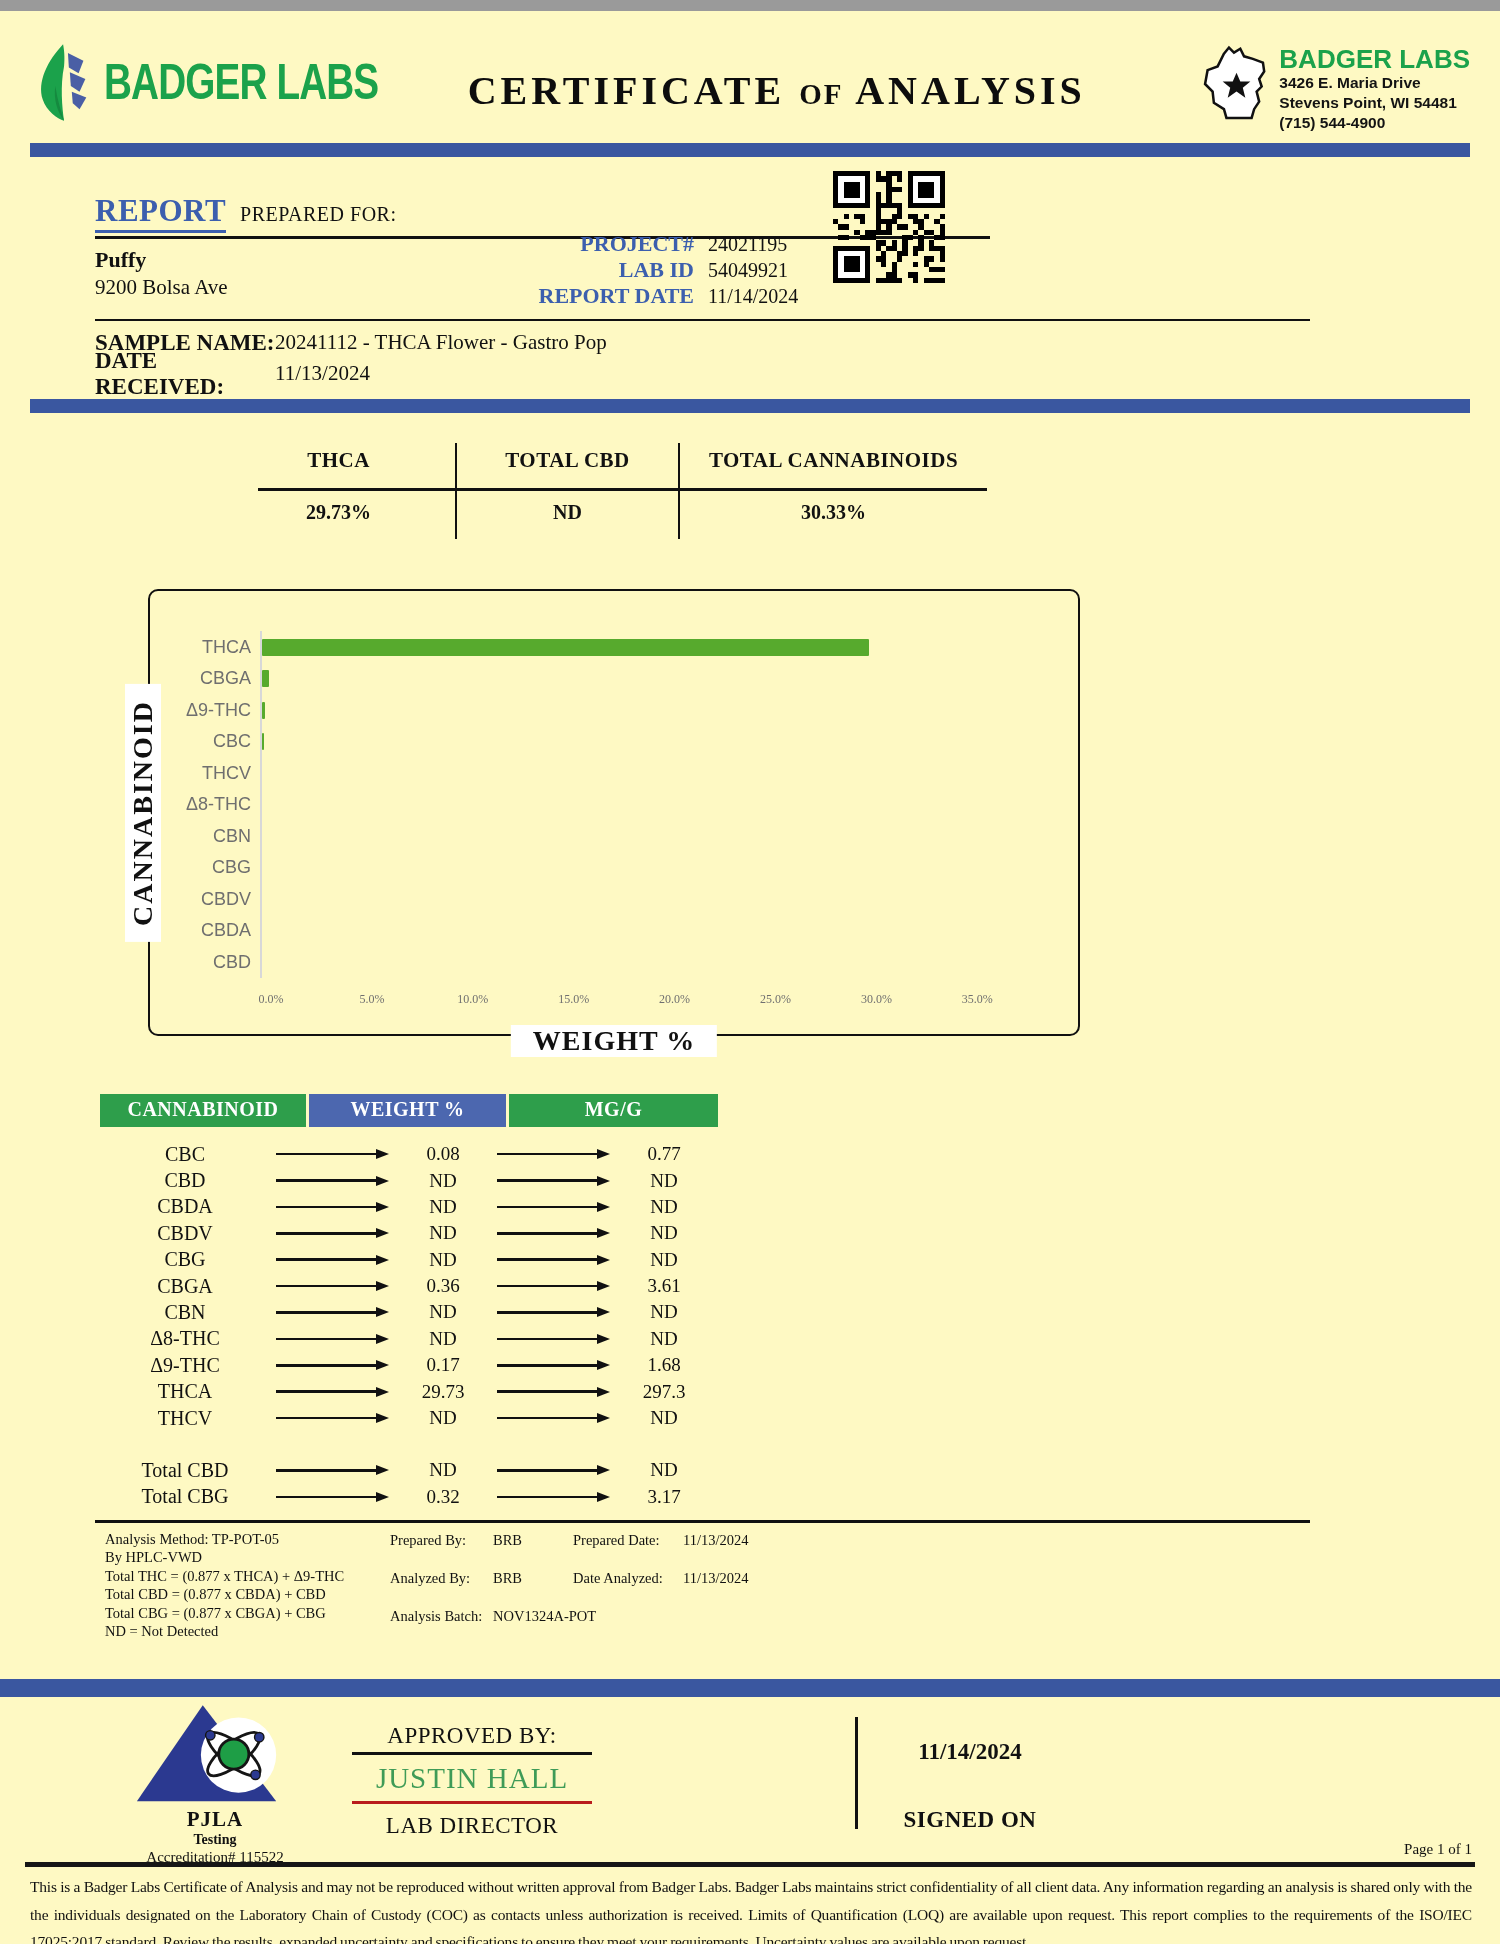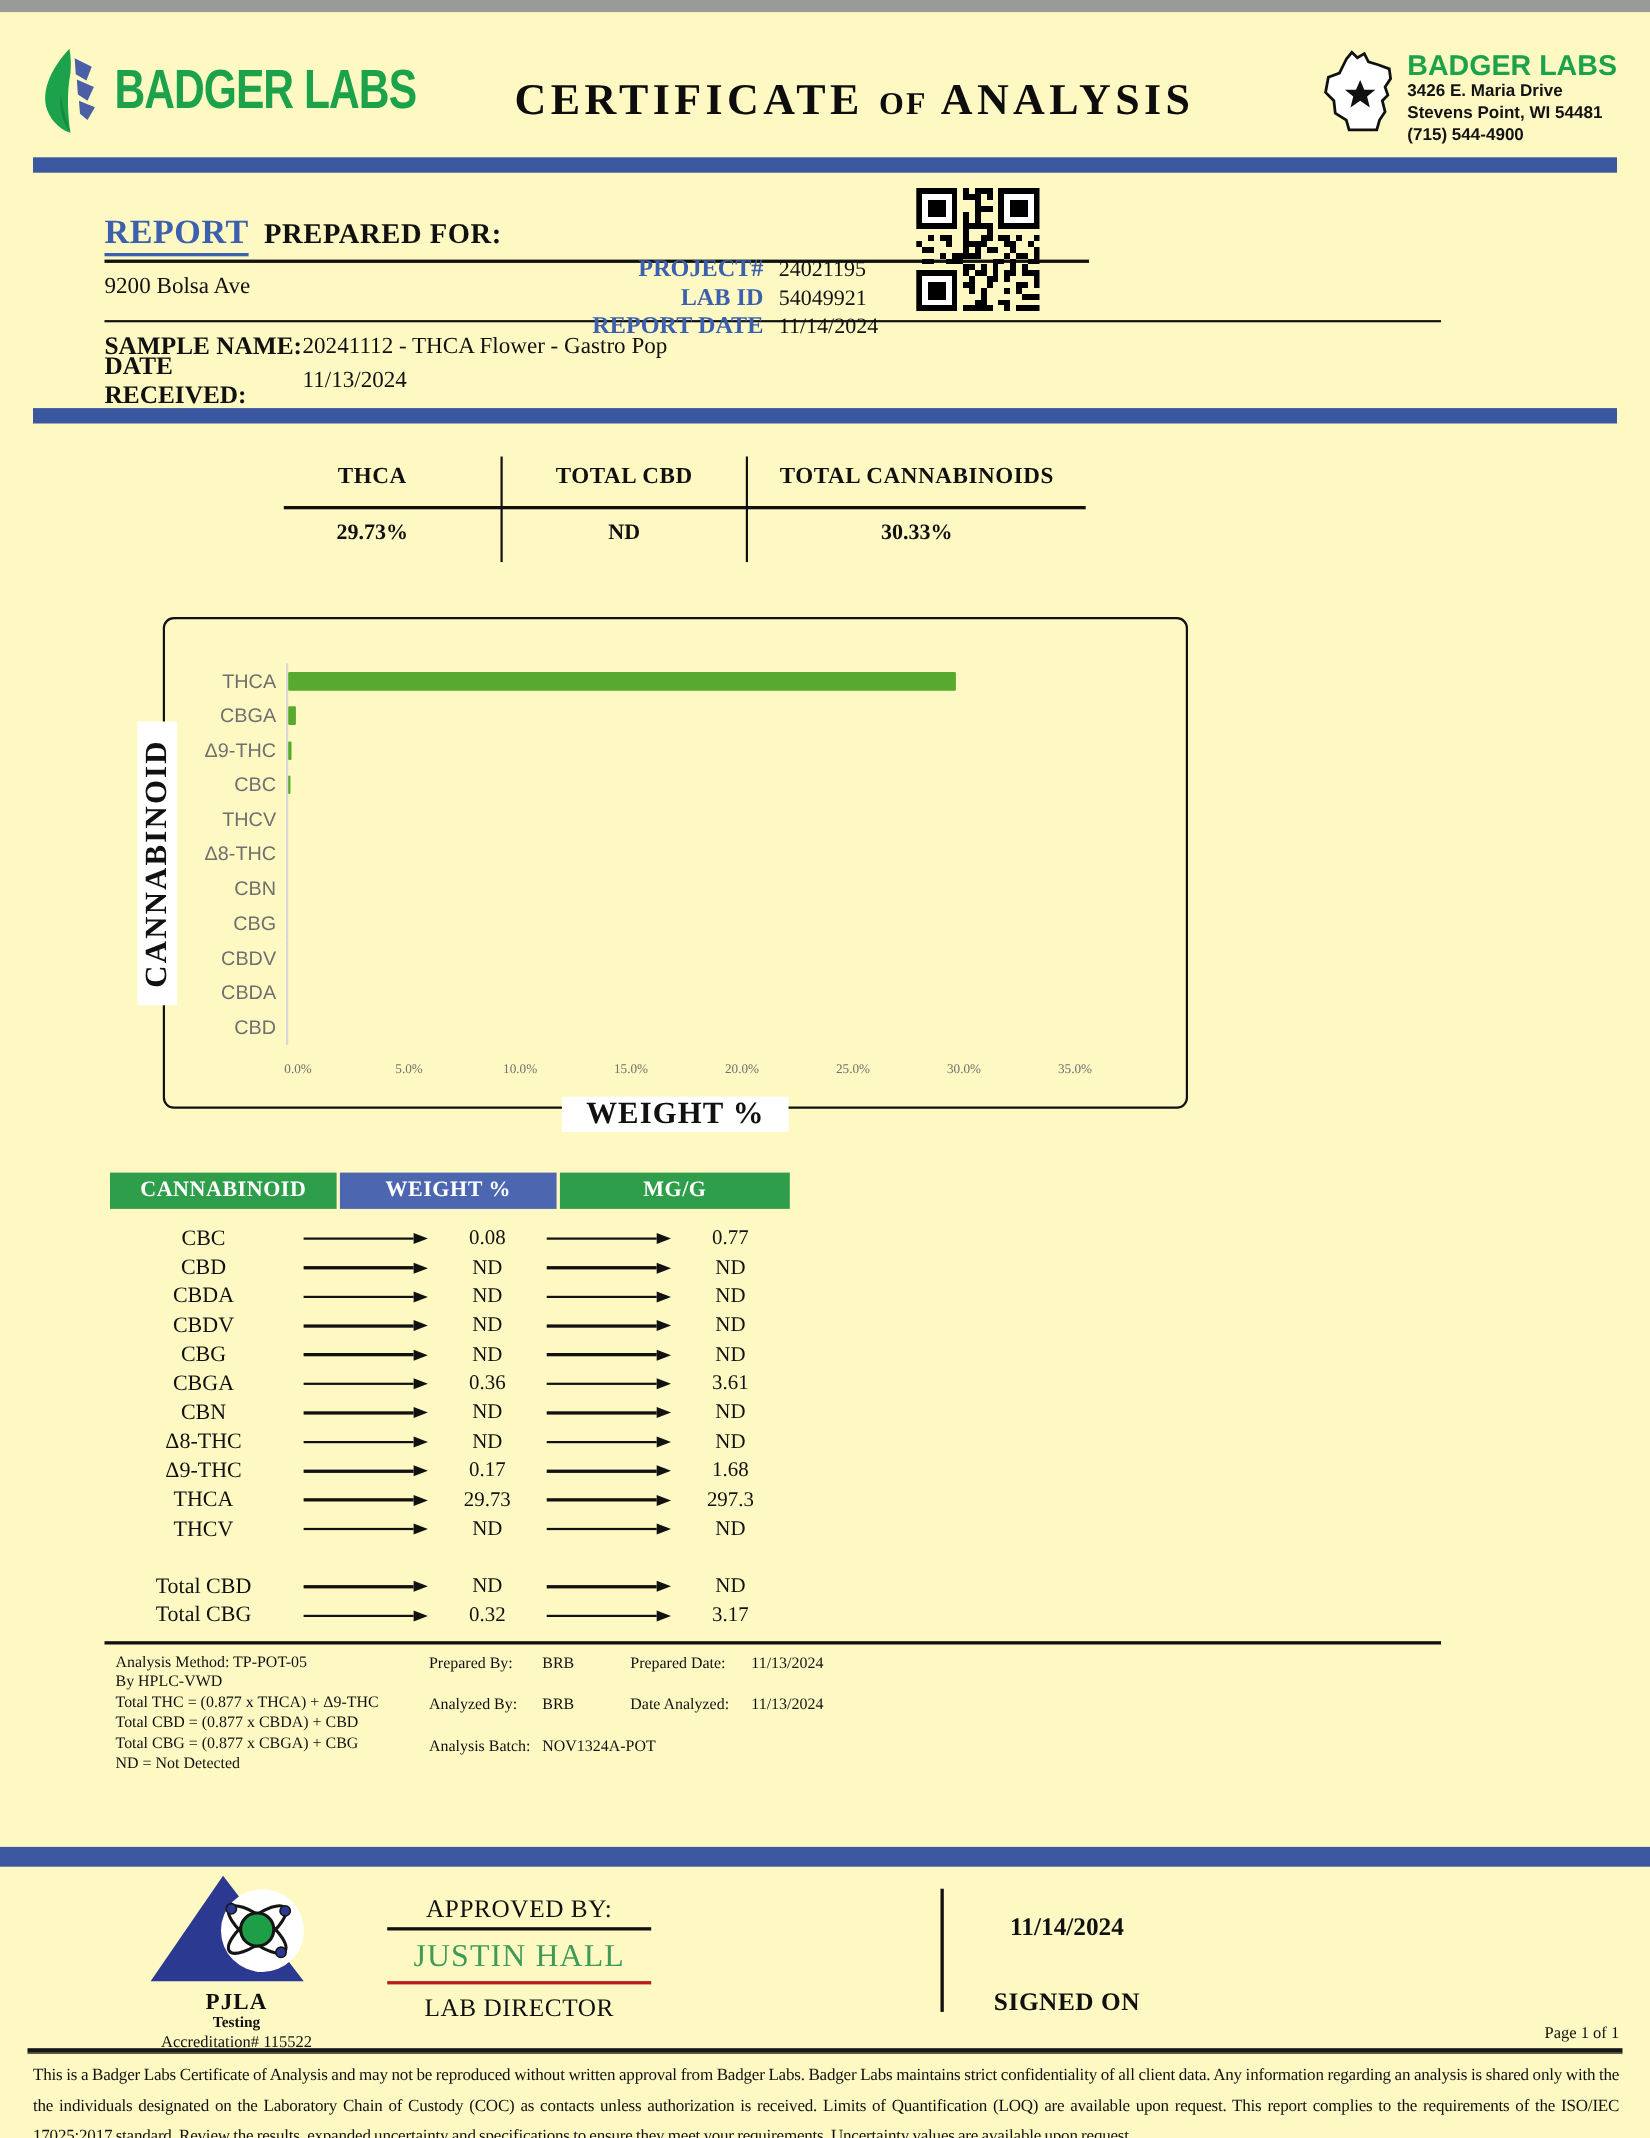--- a/index.html
+++ b/index.html
@@ -14,21 +14,21 @@
 .coa-title .of{font-size:29px;letter-spacing:2px}
 .hdr-right{margin-left:auto;display:flex;gap:8px;align-items:flex-start;padding-top:4px}
 .hdr-right .txt{font-family:"Liberation Sans",sans-serif}
 .lab-name{color:#1ba24b;font-weight:700;font-size:26px;line-height:28px}
 .lab-addr{font-weight:700;font-size:15.5px;line-height:1.3;color:#131313}
 .bluebar{height:14px;margin:10px 30px 0}
 
 
 .report-head{margin:36px 0 0 95px;display:flex;align-items:baseline;gap:14px}
 .report-word{color:#3c5fae;font-weight:700;font-size:31px;letter-spacing:.5px;border-bottom:3px solid #3c5fae;padding-bottom:1px}
-.prepared-for{font-weight:700;font-size:26px;letter-spacing:.5px}
+.prepared-for{font-weight:400;font-size:20px;letter-spacing:.5px}
 .report-rule{height:2.5px;background:#111;width:895px;margin:3px 0 0 95px}
 .client{margin:7px 0 0 95px;width:665px}
 .client-name{font-weight:700;font-size:22px;line-height:28px}
 .client-line{font-size:21px;line-height:27px}
 .client-line.hl{line-height:30px;padding-left:3px}
 .proj{position:absolute;left:420px;top:220px;width:402px}
 .proj-row{display:flex;align-items:baseline;height:26px}
 .proj-label{flex:1;text-align:right;color:#3c5fae;font-weight:700;font-size:22px}
 .proj-value{width:128px;padding-left:14px;font-size:20px;white-space:nowrap}
 .qr{position:absolute;left:833px;top:160px;width:112px;height:112px}
@@ -141,20 +141,21 @@
   </div>
   <div class="bluebar" style="background: rgb(58, 87, 160);"></div>
 
   <div class="report-head">
     <span class="report-word">REPORT</span>
     <span class="prepared-for">PREPARED FOR:</span>
   </div>
   <div class="report-rule"></div>
 
   <div class="client">
+    <div class="client-name">Puffy</div>
     <div class="client-line">9200 Bolsa Ave</div>
   </div>
 
   <div class="proj">
     <div class="proj-row">
       <span class="proj-label">PROJECT#</span>
       <span class="proj-value">24021195</span>
     </div>
     <div class="proj-row">
       <span class="proj-label">LAB ID</span>

